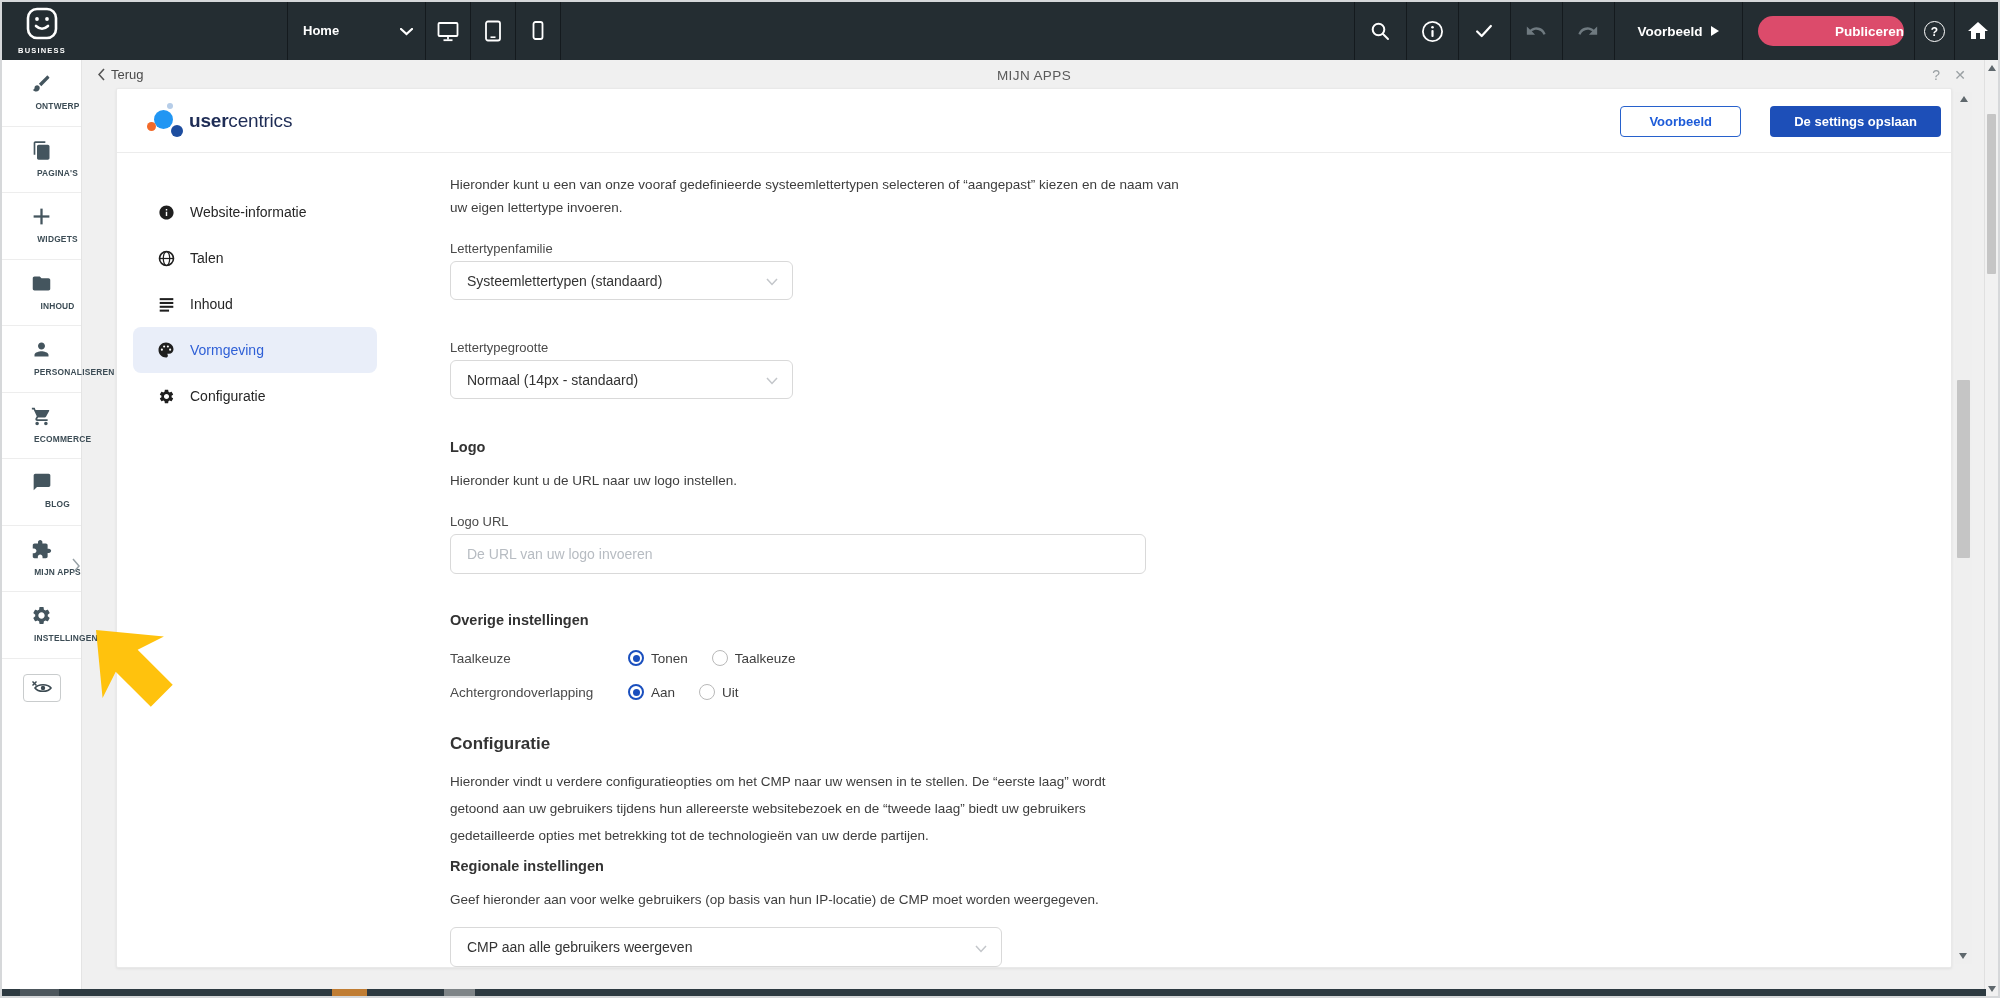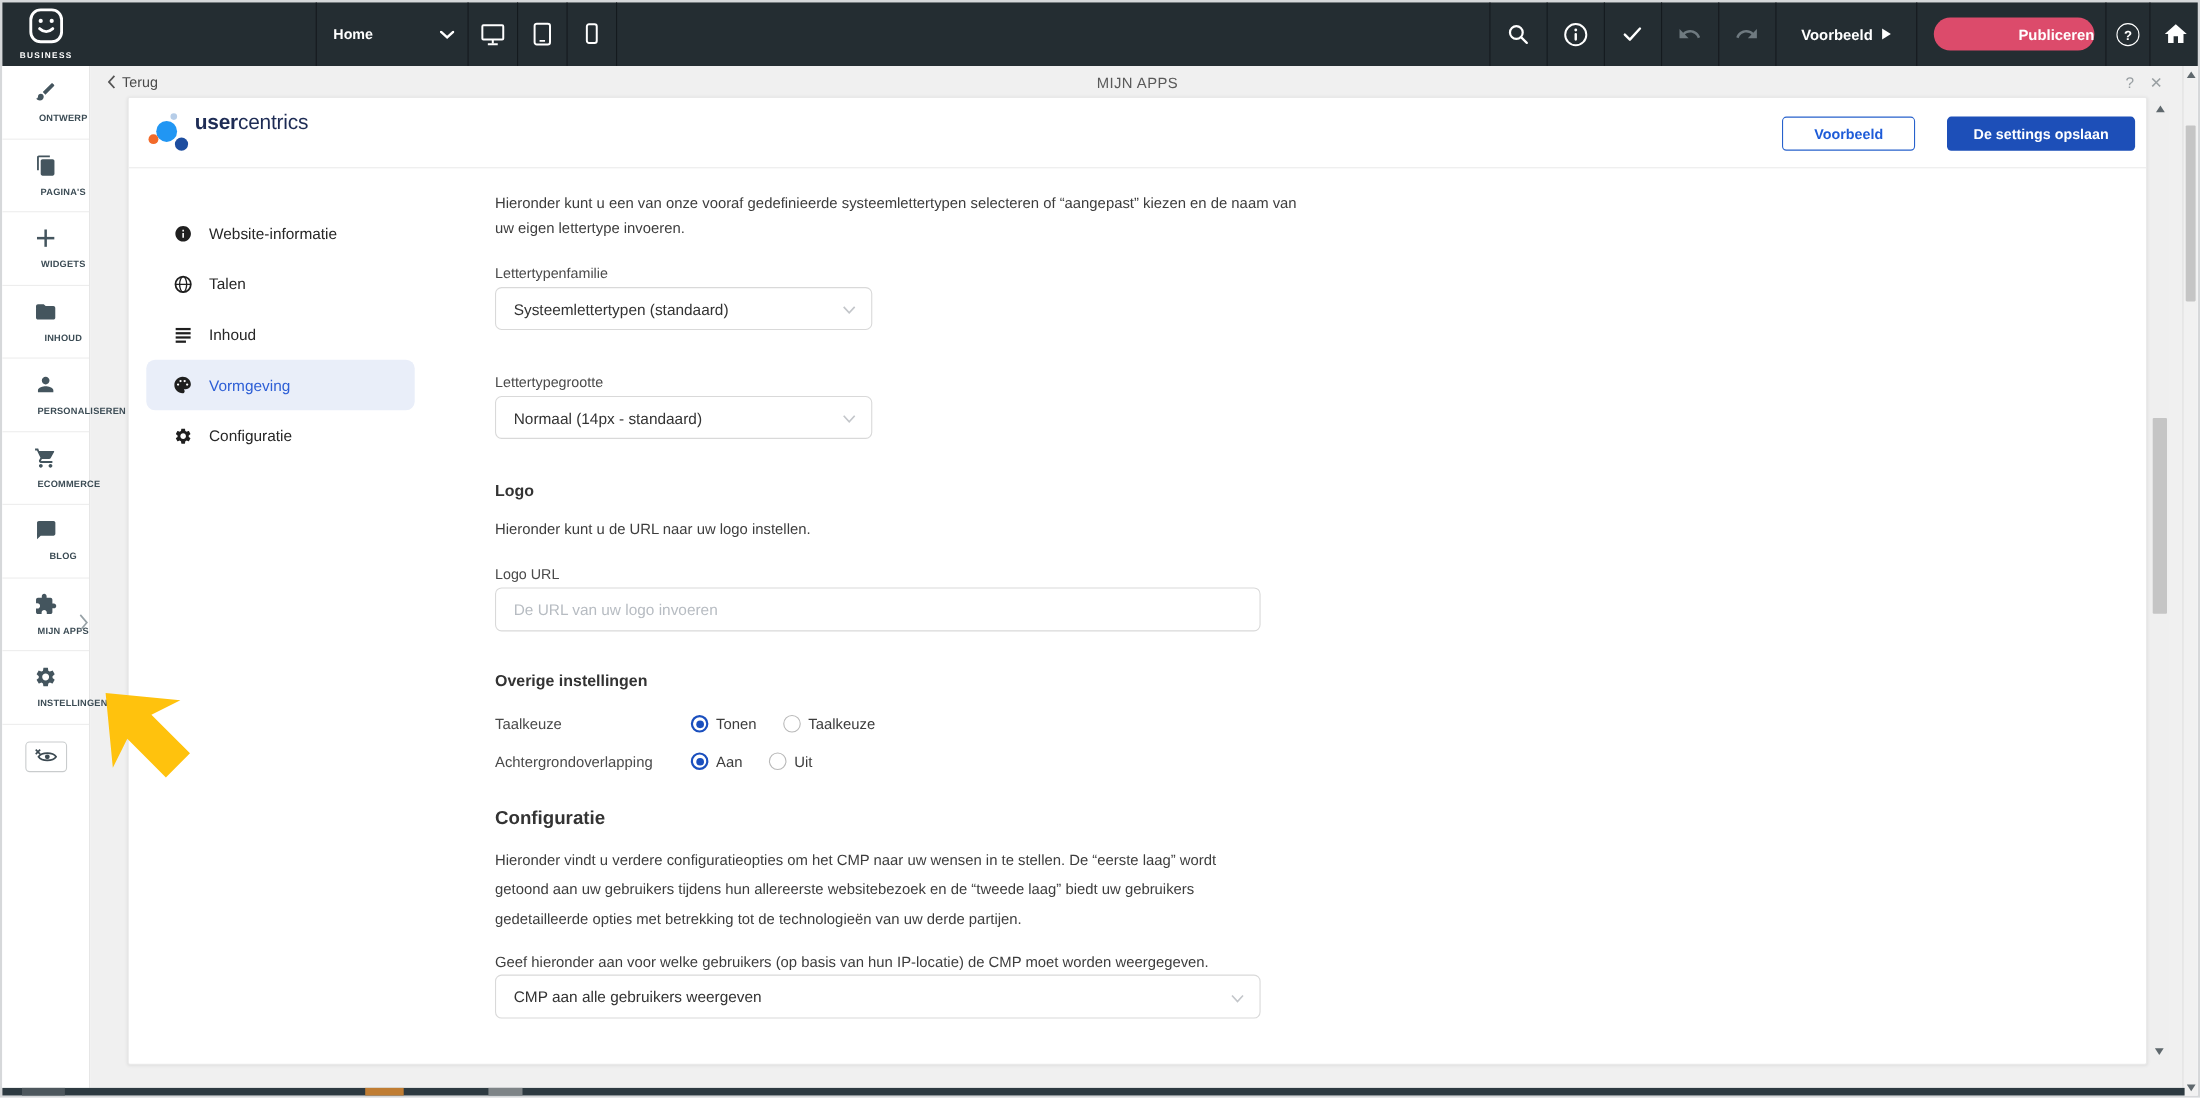--- a/index.html
+++ b/index.html
@@ -43,21 +43,21 @@
   .ov-header{ position:absolute; left:0; top:0; width:100%; height:30px; }
   .ov-back{ position:absolute; left:16px; top:7px; display:flex; align-items:center; gap:6px; color:#4a4a4a; font-size:13px; cursor:pointer; }
   .ov-title{ position:absolute; left:0; right:0; top:8px; text-align:center; color:#5a5a5a; font-size:13.5px; letter-spacing:.4px; }
   .ov-help{ position:absolute; right:46px; top:7px; color:#9aa0a3; font-size:14px; cursor:pointer; }
   .ov-close{ position:absolute; right:20px; top:7px; color:#9aa0a3; font-size:14px; cursor:pointer; }
 
   
   .card{ position:absolute; left:34px; top:28px; width:1836px; height:880px; background:#fff;
       border:1px solid #e9e9e9; border-radius:2px; box-shadow:0 1px 3px rgba(0,0,0,.07); }
   .card-header{ position:absolute; left:0; top:0; width:100%; height:64px; border-bottom:1px solid #ececec; }
-  .uc-logo{ position:absolute; left:18px; top:12px; display:flex; }
+  .uc-logo{ position:absolute; left:30px; top:12px; display:flex; align-items:center; }
   .uc-dots{ position:relative; width:38px; height:40px; }
   .uc-dot{ position:absolute; border-radius:50%; }
   .uc-word{ font-size:19px; color:#1e2c55; letter-spacing:-.2px; margin-left:4px; }
   .uc-word b{ font-weight:bold; }
   .btn-outline{ position:absolute; top:17px; height:31px; padding:0 28px; background:#fff; border:1px solid #2761cc; border-radius:4px;
       color:#1d5bd8; font-size:13px; font-weight:bold; display:flex; align-items:center; }
   .btn-solid{ position:absolute; top:17px; height:31px; padding:0 24px; background:#1d4fb8; border:none; border-radius:4px;
       color:#fff; font-size:13px; font-weight:bold; display:flex; align-items:center; }
 
   
@@ -402,23 +402,24 @@
           </label>
           <label class="radio">
             <span class="rdot"></span>
             <span>Uit</span>
           </label>
         </div>
 
         <div class="h2" style="margin-top:32px">Configuratie</div>
         <p class="p-text" style="margin-top:14px; width:700px; line-height:27px">Hieronder vindt u verdere configuratieopties om het CMP naar uw wensen in te stellen. De “eerste laag” wordt getoond aan uw gebruikers tijdens hun allereerste websitebezoek en de “tweede laag” biedt uw gebruikers gedetailleerde opties met betrekking tot de technologieën van uw derde partijen.</p>
 
+        <div class="h-bold" style="margin-top:9px">Regionale instellingen</div>
         <p class="p-text" style="margin-top:14px">Geef hieronder aan voor welke gebruikers (op basis van hun IP-locatie) de CMP moet worden weergegeven.</p>
 
-        <div class="selectbox" style="margin-top:0; width:696px; height:40px">
+        <div class="selectbox" style="margin-top:16px; width:552px; height:40px">
           <span>CMP aan alle gebruikers weergeven</span>
           <svg class="chev" width="12" height="8" viewBox="0 0 12 8" style="top:17px">
               <polyline points="1,1 6,6.4 11,1" fill="none" stroke="#c3c6ca" stroke-width="1.5"></polyline>
             </svg>
         </div>
       </div>
     </div>
   </div>
 
   <div class="sb-inner">

